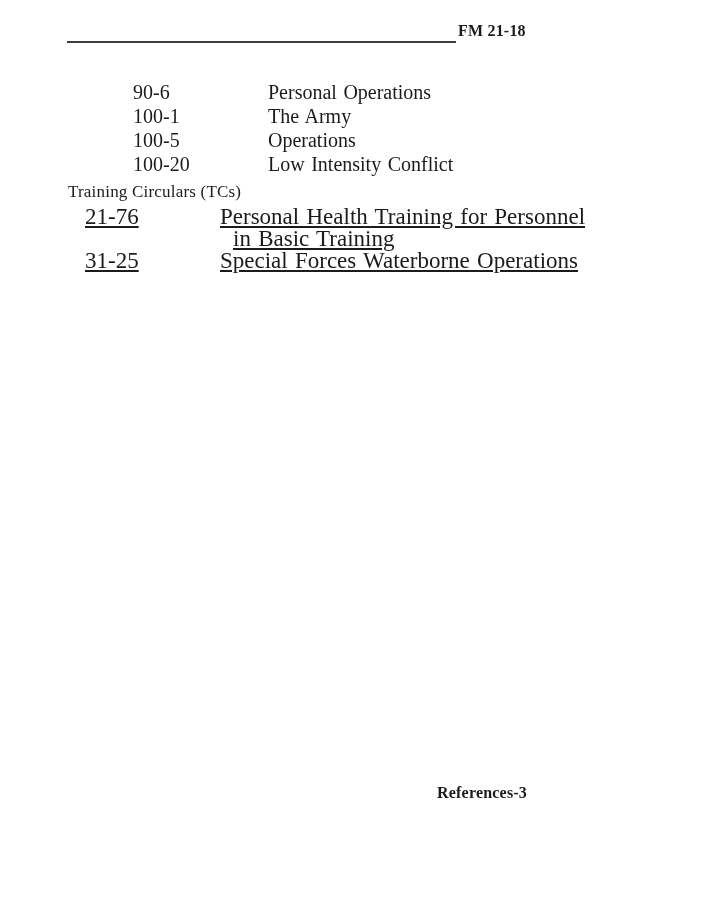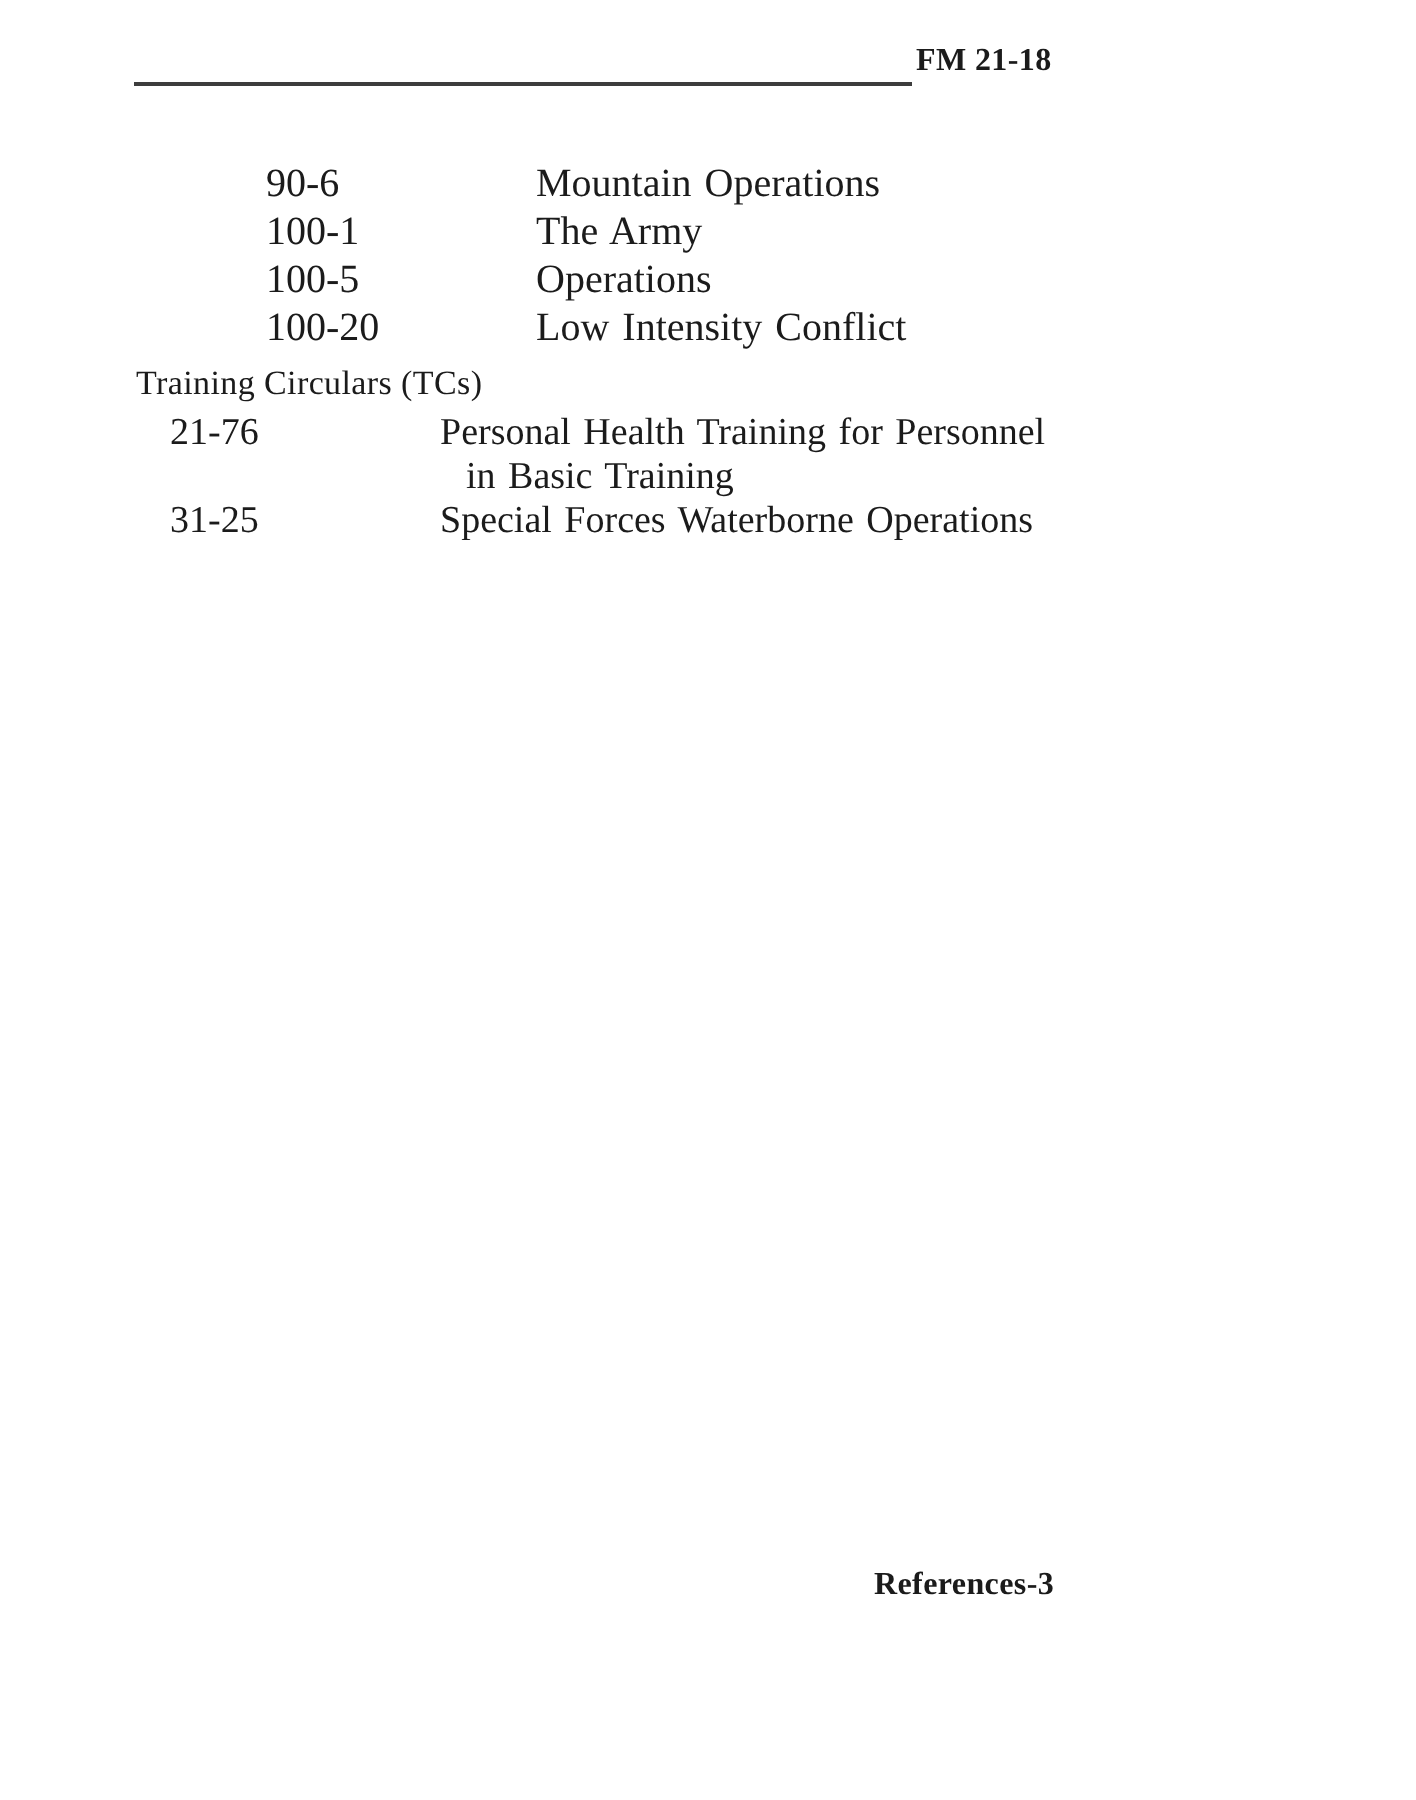--- a/index.html
+++ b/index.html
@@ -69,23 +69,24 @@
     font-weight: normal;
     letter-spacing: 0.2px;
     white-space: nowrap;
   }
 
   .tc-list {
     position: absolute;
     left: 85px;
     top: 206px;
     width: 560px;
-    font-size: 19px;
+    font-size: 23px;
     line-height: 22px;
     word-spacing: 1.5px;
+    text-decoration: underline;
   }
   .title-line {
     display: block;
   }
   .title-line.wrap-indent {
     padding-left: 13px;
   }
   .title-line:empty {
     display: none;
   }
@@ -106,21 +107,21 @@
 <body>
 
 <div class="page">
 
   <div class="header-rule"></div>
   <div class="doc-id">FM 21-18</div>
 
   <div class="ref-list">
     <div class="ref-row">
       <span class="ref-num">90-6</span>
-      <span class="ref-title">Mountain Operations</span>
+      <span class="ref-title">Personal Operations</span>
     </div>
     <div class="ref-row">
       <span class="ref-num">100-1</span>
       <span class="ref-title">The Army</span>
     </div>
     <div class="ref-row">
       <span class="ref-num">100-5</span>
       <span class="ref-title">Operations</span>
     </div>
     <div class="ref-row">

